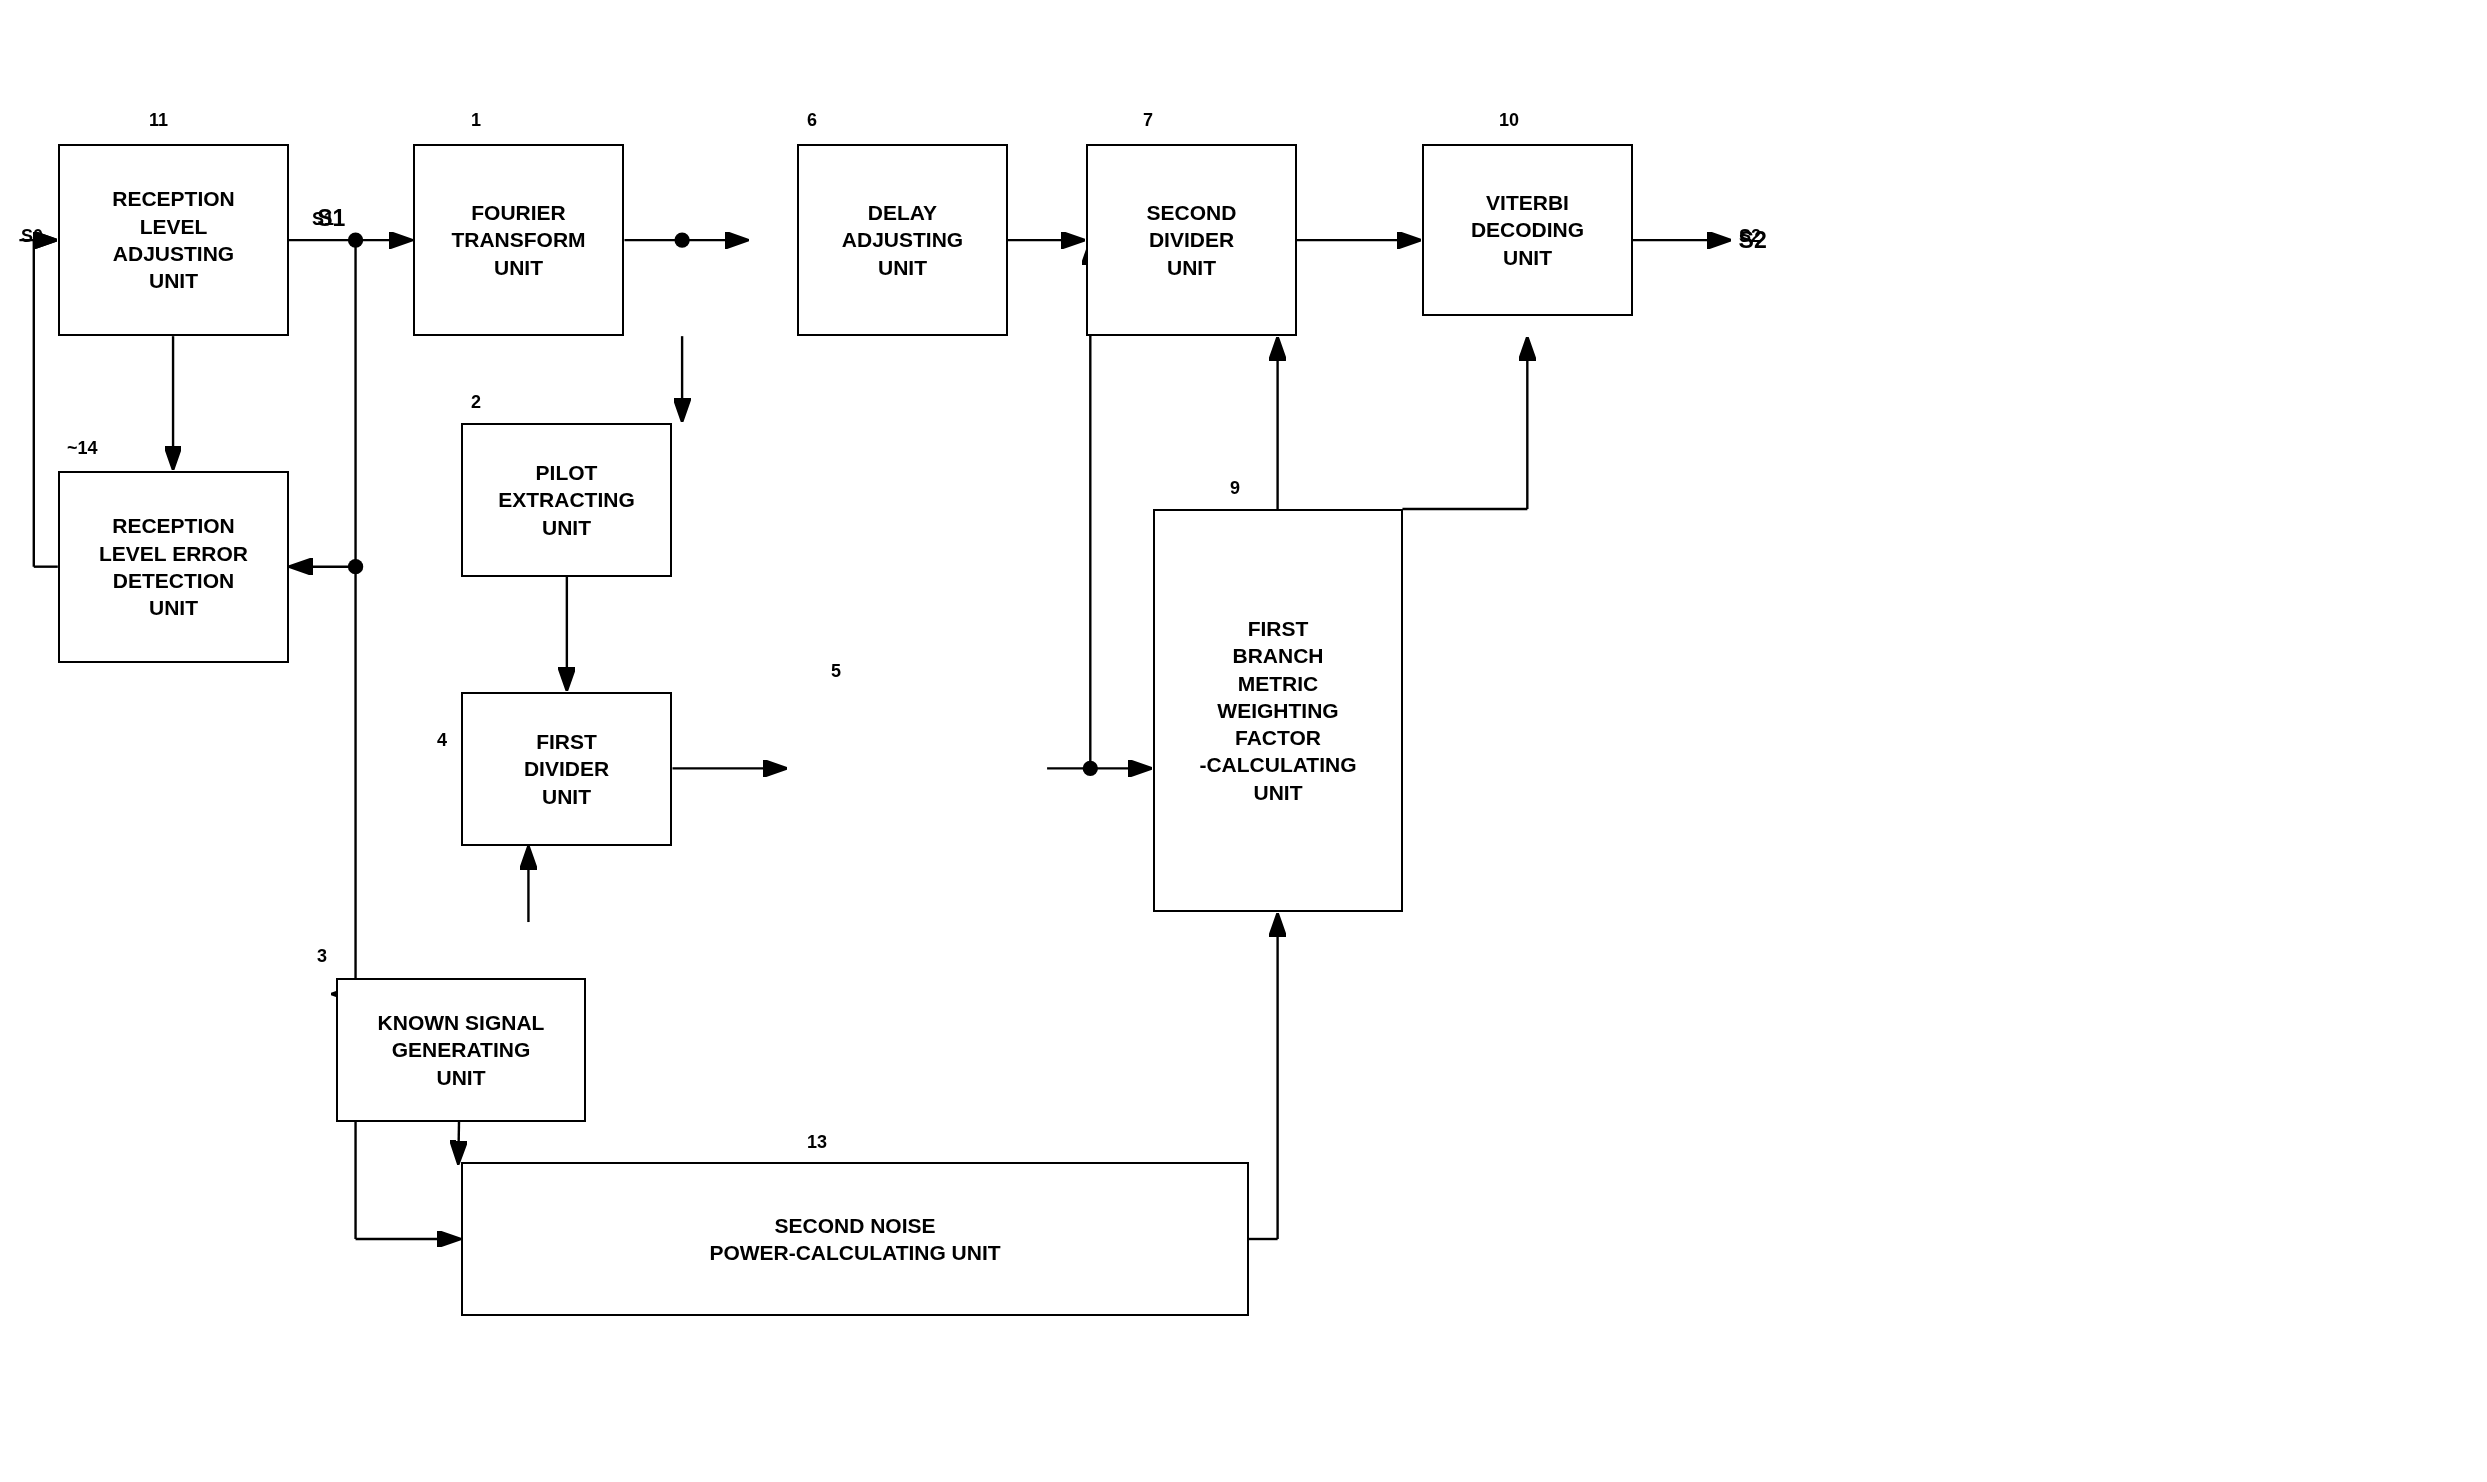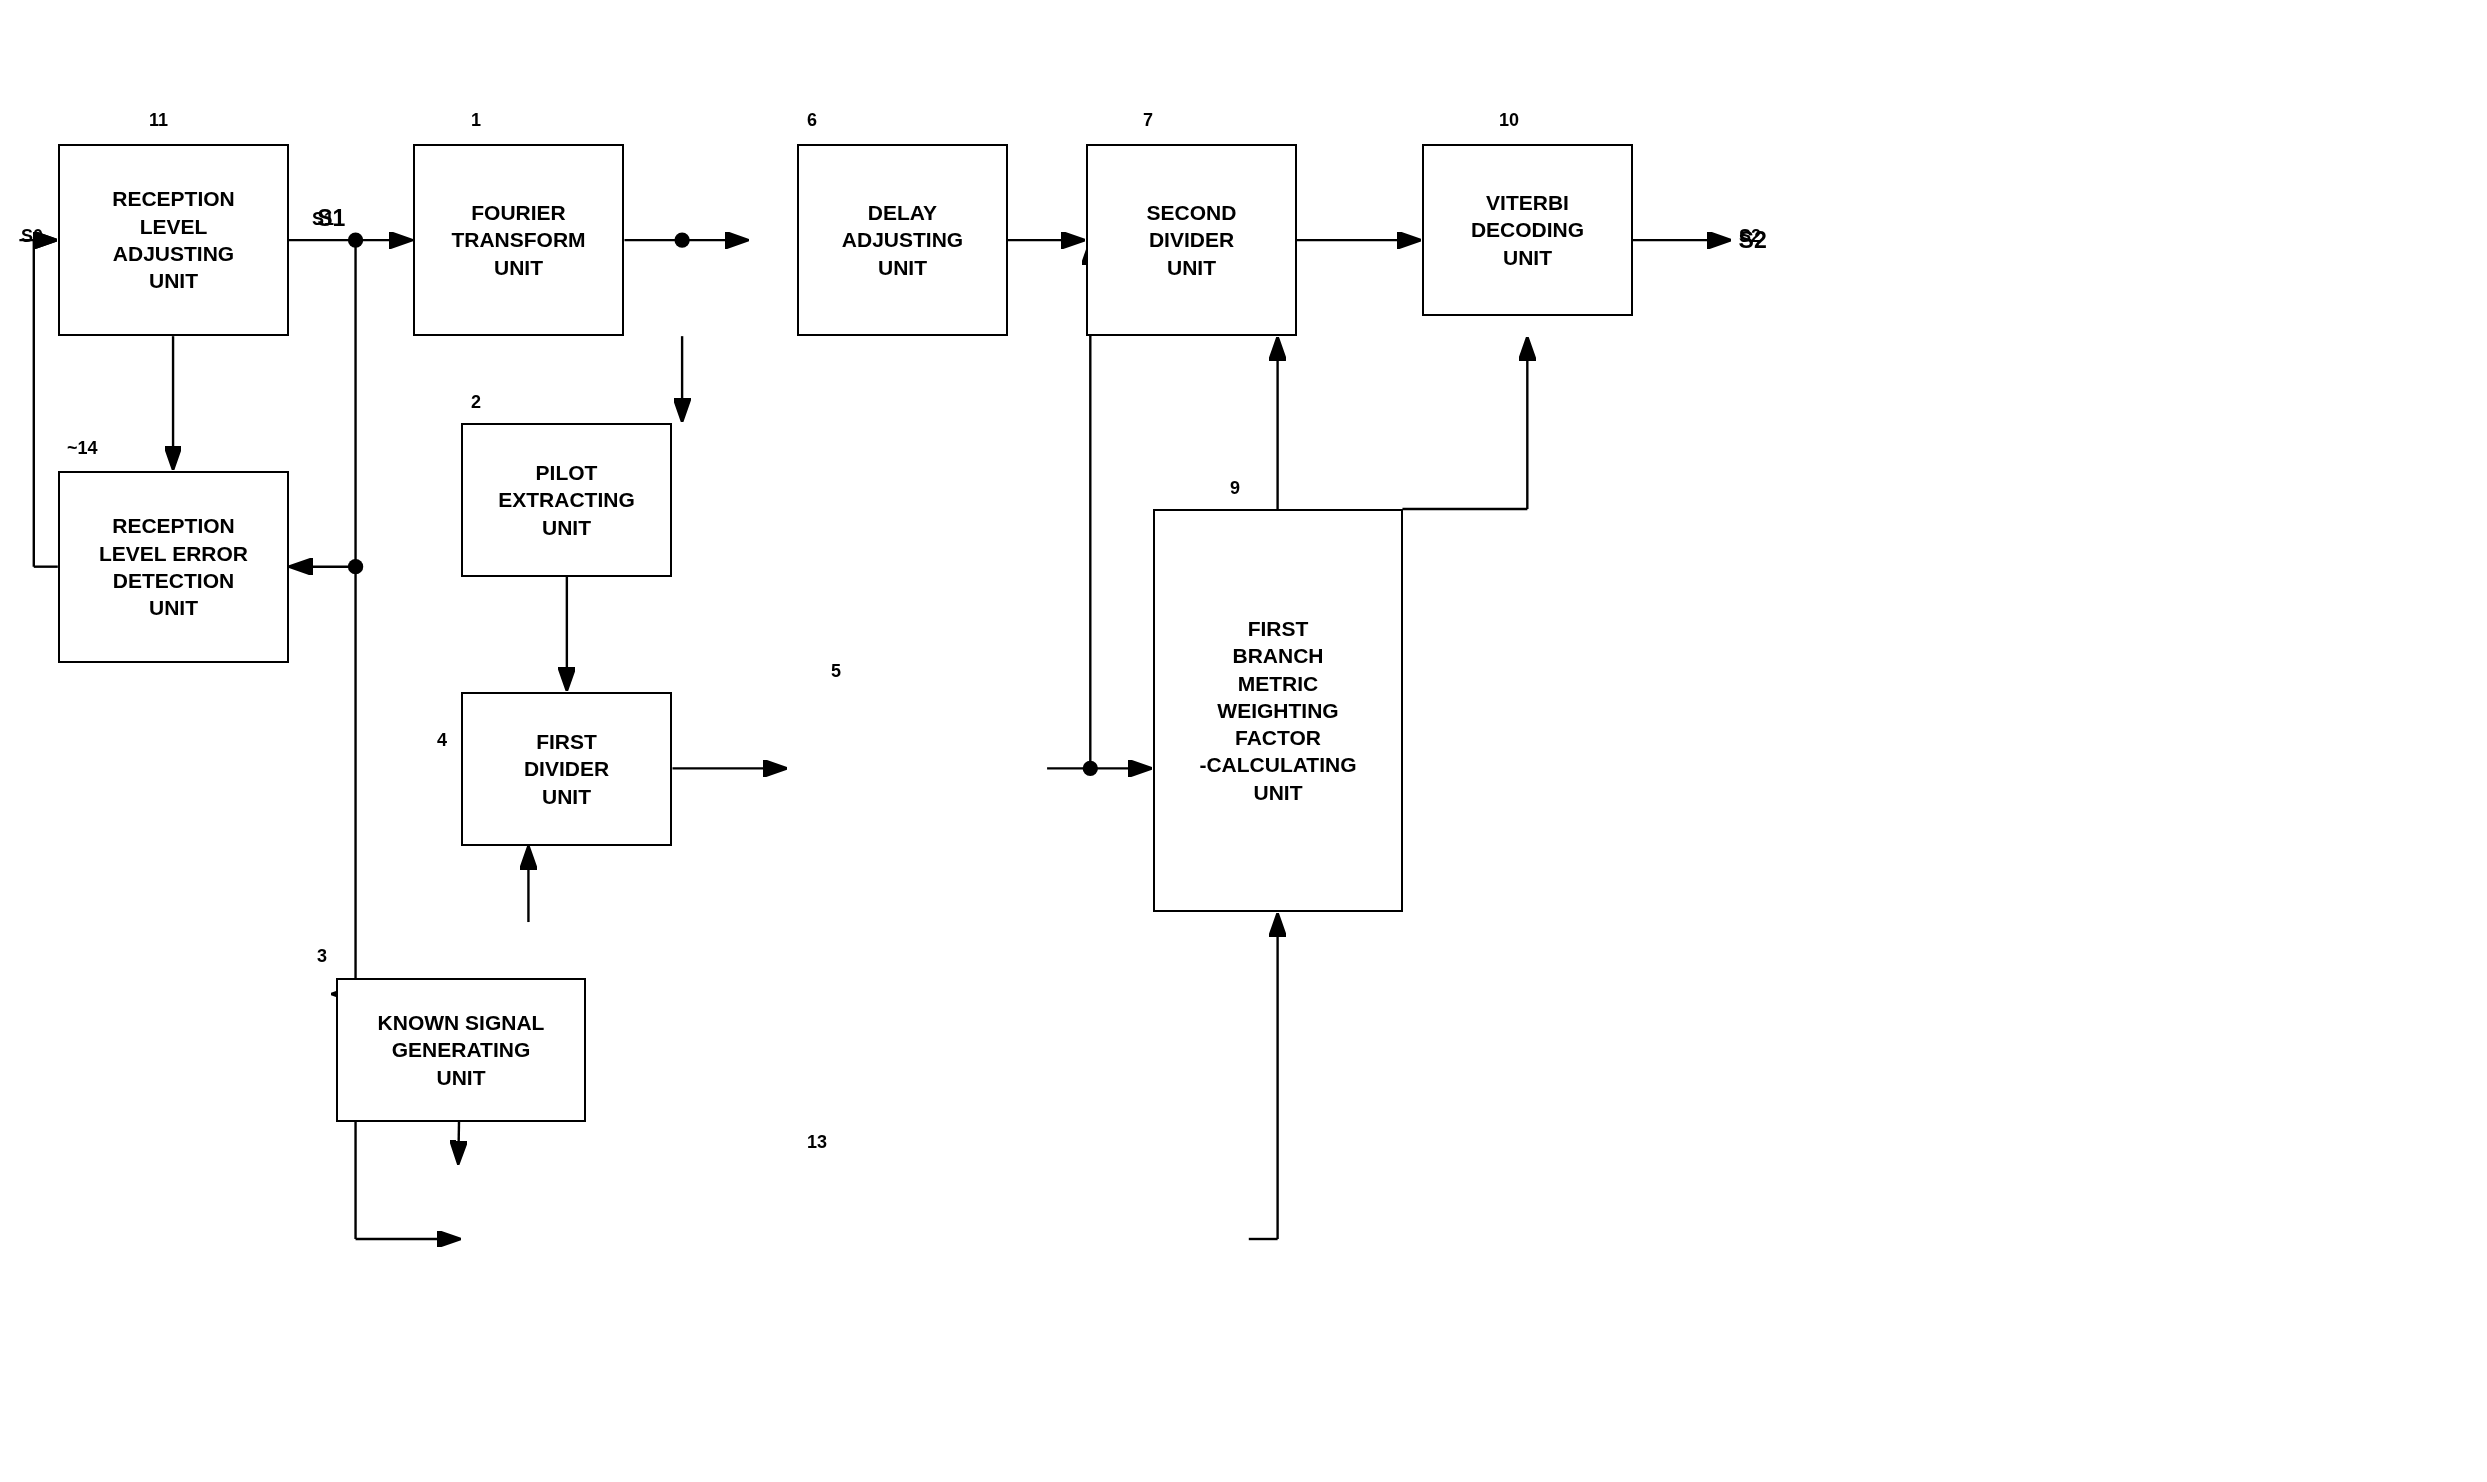--- a/index.html
+++ b/index.html
@@ -175,20 +175,23 @@
   <div class="block" style="left:1153px; top:509px; width:250px; height:403px;">
     <span>FIRST<br>BRANCH<br>METRIC<br>WEIGHTING<br>FACTOR<br>-CALCULATING<br>UNIT</span>
   </div>
   <div class="label" style="left:1230px; top:478px;">9</div>
 
   <div class="block" style="left:336px; top:978px; width:250px; height:144px;">
     <span>KNOWN SIGNAL<br>GENERATING<br>UNIT</span>
   </div>
   <div class="label" style="left:317px; top:946px;">3</div>
 
+  <div class="block" style="left:461px; top:1162px; width:788px; height:154px;">
+    <span>SECOND NOISE<br>POWER-CALCULATING UNIT</span>
+  </div>
   <div class="label" style="left:807px; top:1132px;">13</div>
 
   <div class="label" style="left:21px; top:226px;">S0</div>
   <div class="label" style="left:1739px; top:226px;">S2</div>
   <div class="label" style="left:312px; top:209px;">S1</div>
 
 </div>
 
 
 </body></html>

